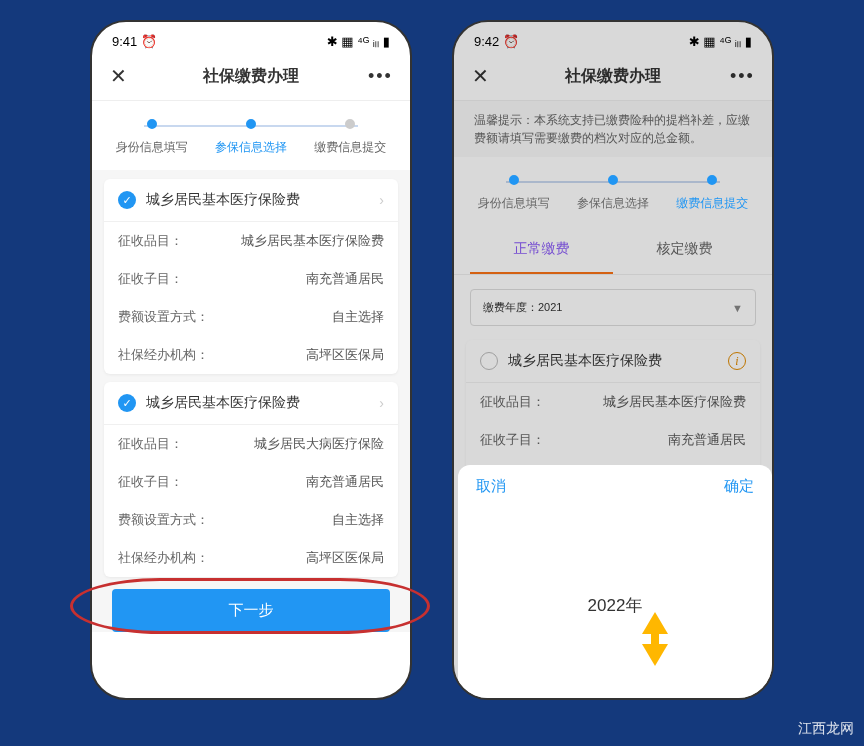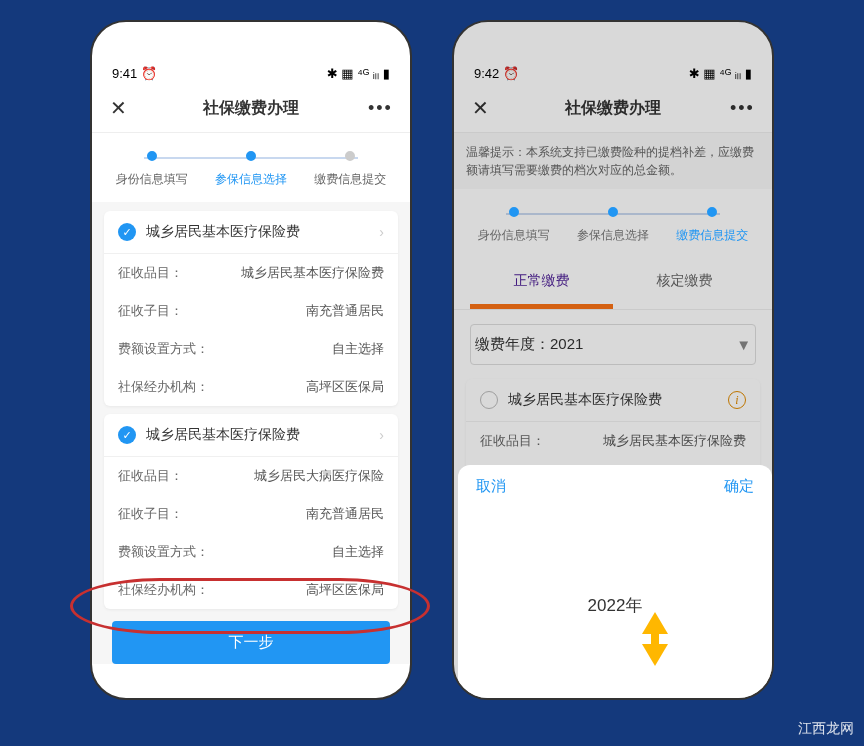--- a/index.html
+++ b/index.html
@@ -22,35 +22,34 @@
       position: relative;
     }
     .statusbar {
       display: flex;
       justify-content: space-between;
       align-items: center;
       padding: 10px 20px 6px;
       font-size: 13px;
       font-weight: 500;
       color: #000;
-      margin-top: 32px;
     }
     .statusbar .right { display: flex; gap: 4px; align-items: center; }
     .navbar {
       display: flex;
       align-items: center;
       justify-content: space-between;
       padding: 8px 18px 12px;
       border-bottom: 1px solid #eee;
     }
     .nav-close { font-size: 20px; color: #333; width: 24px; cursor: pointer; }
     .nav-title { font-size: 16px; font-weight: 600; color: #333; flex: 1; text-align: center; }
     .nav-more { font-size: 18px; color: #333; width: 24px; text-align: right; letter-spacing: 2px; cursor: pointer; }
     .hint {
-      padding: 10px 12px;
+      padding: 10px 20px;
       font-size: 12px;
       color: #666;
       line-height: 1.5;
       background: #f8f8f8;
     }
     .stepper {
       display: flex;
       justify-content: space-around;
       align-items: center;
       padding: 18px 10px 14px;
@@ -118,28 +117,28 @@
       border: 3px solid #c73030;
       border-radius: 50% / 100%;
       left: 70px; 
       width: 360px;
       height: 56px;
       bottom: 112px;
       pointer-events: none;
     }
     .tabs { display: flex; padding: 0 16px; border-bottom: 1px solid #eee; }
     .tab { flex: 1; text-align: center; padding: 14px 0; font-size: 14px; color: #666; cursor: pointer; }
-    .tab.active { color: #4c1d95; border-bottom: 5px solid #f97316; }
+    .tab.active { color: #8b5cf6; border-bottom: 2px solid #f97316; }
     .year-select {
       margin: 14px 16px;
       background: #fff;
       border: 1px solid #ddd;
       border-radius: 4px;
-      padding: 10px 4px;
-      font-size: 15px;
+      padding: 10px 12px;
+      font-size: 11px;
       color: #333;
       display: flex;
       justify-content: space-between;
       align-items: center;
       cursor: pointer;
     }
     .overlay-dim {
       position: absolute;
       inset: 0;
       background: rgba(0,0,0,0.15);

